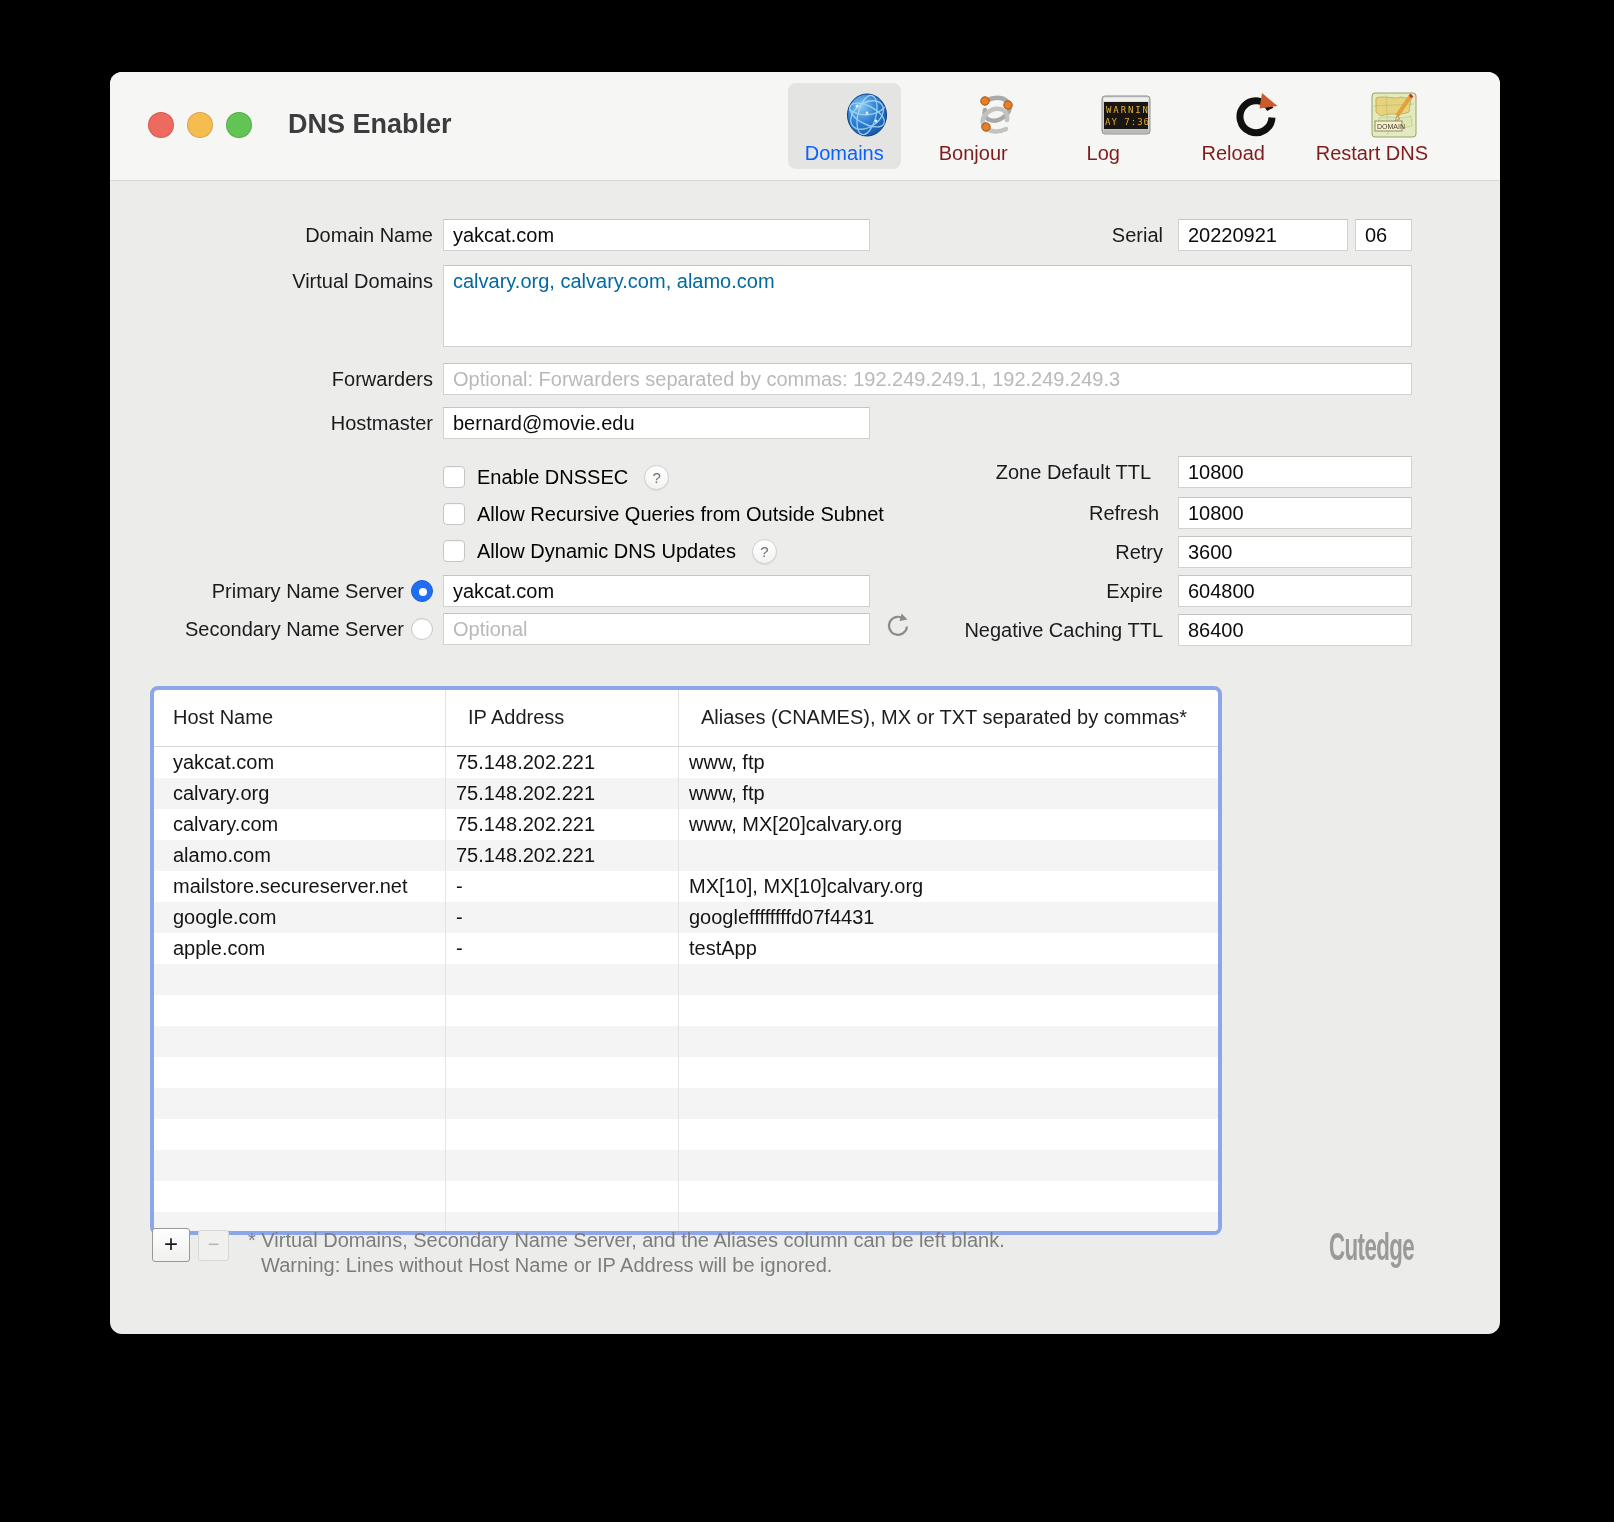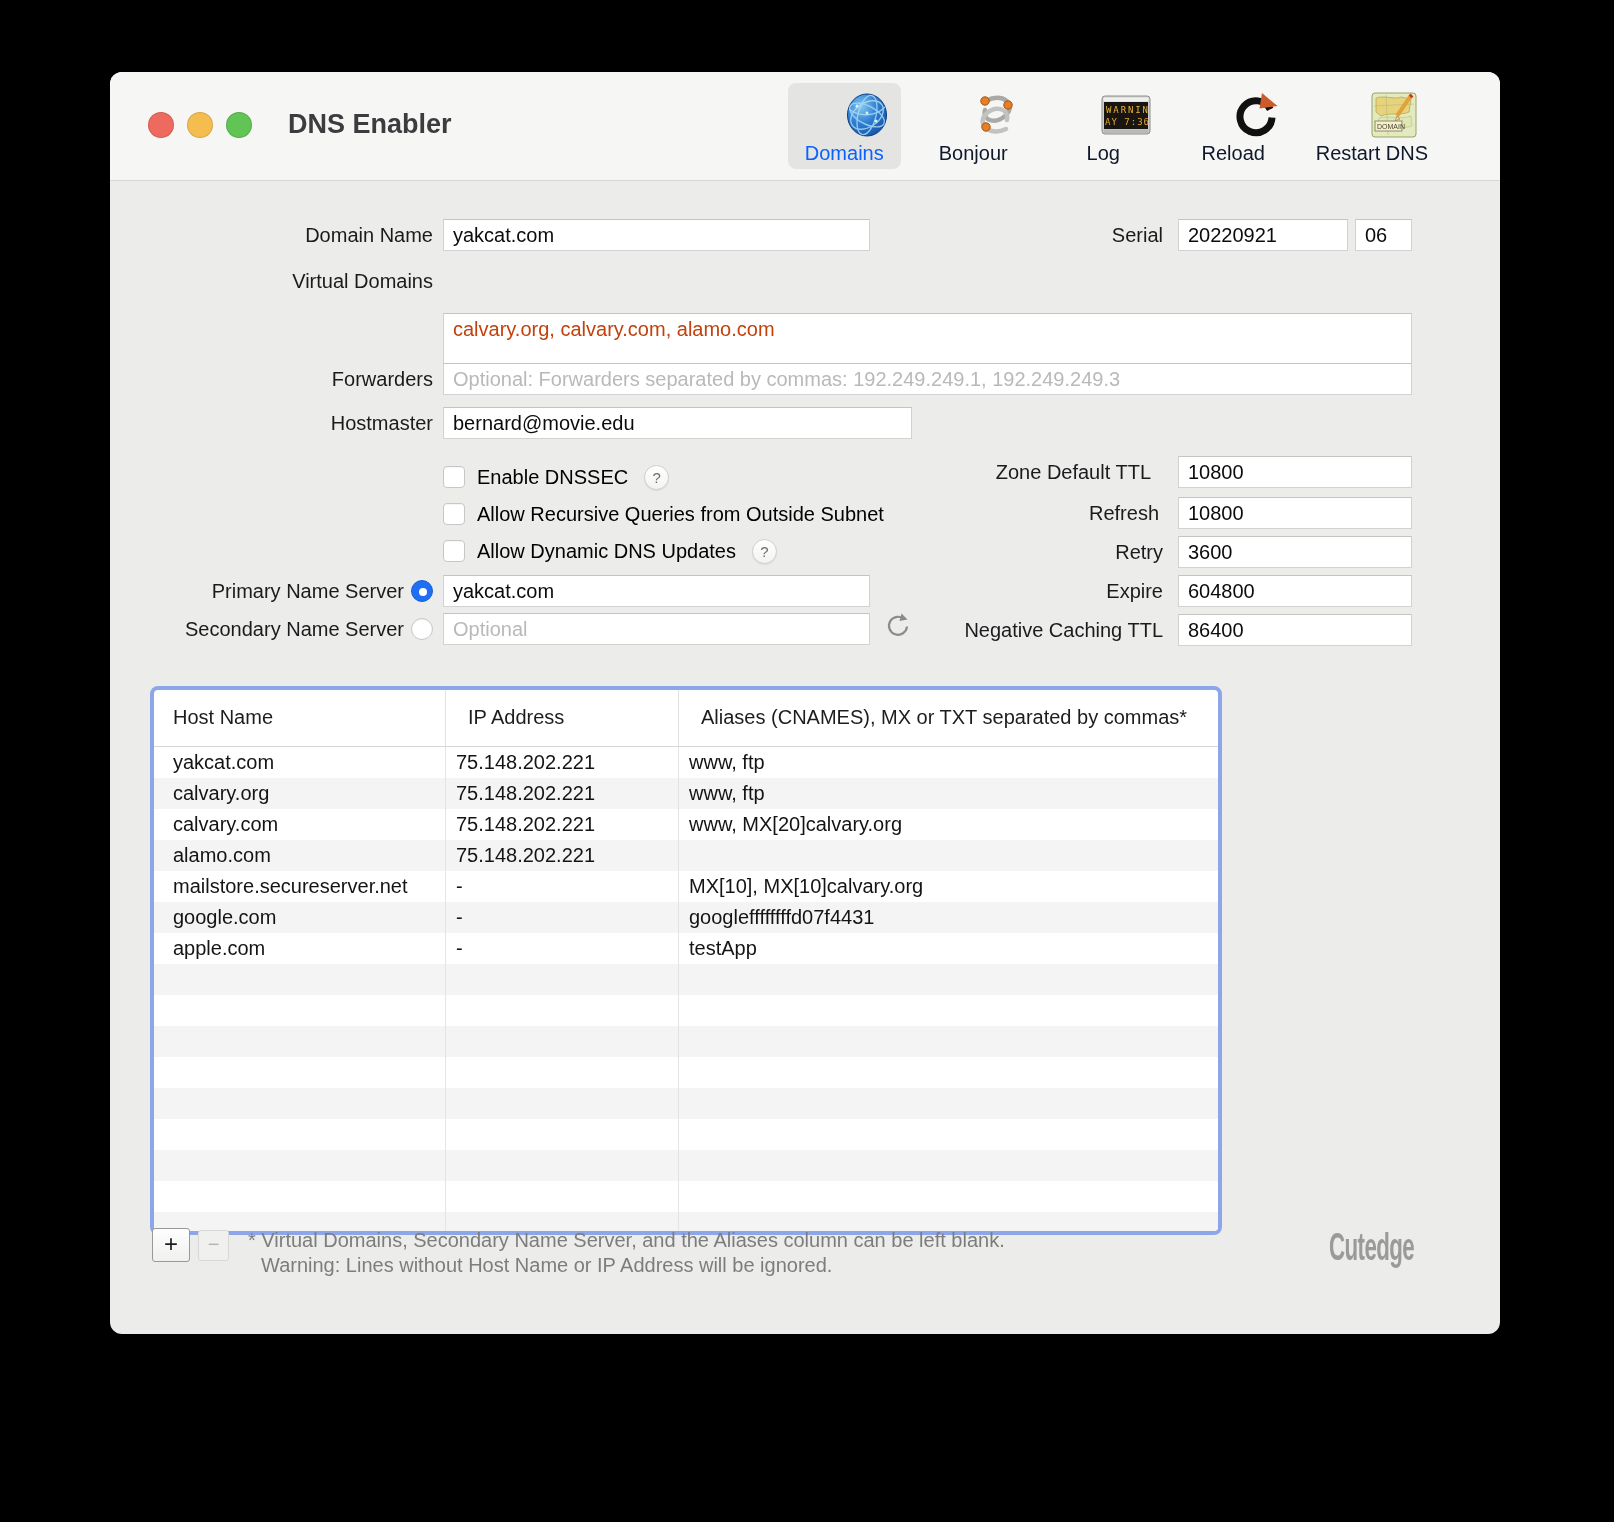--- a/index.html
+++ b/index.html
@@ -9,29 +9,29 @@
   
   .titlebar{position:absolute;left:0;top:0;width:100%;height:108px;background:#f6f6f5;border-bottom:1px solid #d7d7d6;}
   .lights{position:absolute;left:38px;top:40px;display:flex;gap:13px;}
   .light{width:26px;height:26px;border-radius:50%;border:1px solid rgba(0,0,0,.12);box-sizing:border-box;}
   .win-title{position:absolute;left:178px;top:37px;font-size:27px;font-weight:bold;color:#3c3c3e;}
   .toolbar{position:absolute;right:62px;top:11px;height:86px;display:flex;gap:16px;}
   .tb-item{display:flex;flex-direction:column;align-items:center;justify-content:flex-end;
     padding:6px 10px 4px;border-radius:8px;min-width:78px;}
   .tb-item.selected{background:#e4e4e3;}
   .tb-icon{height:50px;display:flex;align-items:center;justify-content:flex-end;margin-bottom:2px;margin-left:45px;}
-  .tb-label{font-size:20px;color:#0f172a;white-space:nowrap;}
+  .tb-label{font-size:20px;color:#7f1d1d;white-space:nowrap;}
   .tb-item.selected .tb-label{color:#0b61fe;}
   
   .flabel{position:absolute;font-size:20px;color:#1b1b1d;line-height:32px;text-align:right;}
   .finput{position:absolute;box-sizing:border-box;height:32px;border:1px solid #d2d2d1;border-top-color:#c4c4c3;
     background:#fff;font-family:inherit;font-size:20px;color:#0b0b0b;padding:0 9px;outline:none;}
   .finput::placeholder,textarea.fta::placeholder{color:#b9b9b9;}
   textarea.fta{position:absolute;box-sizing:border-box;border:1px solid #d2d2d1;border-top-color:#c4c4c3;background:#fff;
-    font-family:inherit;font-size:20px;color:#c2410c;padding:4px 9px;resize:none;outline:none;margin-top:48px;}
+    font-family:inherit;font-size:20px;color:#0369a1;padding:4px 9px;resize:none;outline:none;}
   .chkrow{position:absolute;display:flex;align-items:center;gap:12px;height:26px;}
   .chk{width:22px;height:22px;background:#fff;border:1px solid #c7c7c6;border-radius:4px;box-sizing:border-box;
     box-shadow:inset 0 1px 1px rgba(0,0,0,.04);}
   .chklabel{font-size:20px;color:#000000;white-space:nowrap;}
   .help{width:25px;height:25px;border-radius:50%;background:linear-gradient(#ffffff,#f3f3f2);
     border:1px solid #cfcfce;box-sizing:border-box;display:flex;align-items:center;justify-content:center;
     font-size:15px;color:#6e6e6e;box-shadow:0 1px 1px rgba(0,0,0,.08);margin-left:4px;}
   .radio{position:absolute;width:22px;height:22px;border-radius:50%;box-sizing:border-box;}
   .radio.on{background:#1e6ff3;border:1px solid #1a5fd6;}
   .radio.on::after{content:"";position:absolute;left:7px;top:7px;width:8px;height:8px;border-radius:50%;background:#fff;}
@@ -171,21 +171,21 @@
   <input class="finput" style="left: 1068px; top: 147px; width: 170px;" value="20220921">
   <input class="finput" style="left: 1245px; top: 147px; width: 57px;" value="06">
 
   <div class="flabel" style="left:0;top:193px;width:323px">Virtual Domains</div>
   <textarea class="fta" style="left: 333px; top: 193px; width: 969px; height: 82px;">calvary.org, calvary.com, alamo.com</textarea>
 
   <div class="flabel" style="left:0;top:291px;width:323px">Forwarders</div>
   <input class="finput" style="left: 333px; top: 291px; width: 969px;" placeholder="Optional: Forwarders separated by commas: 192.249.249.1, 192.249.249.3">
 
   <div class="flabel" style="left:0;top:335px;width:323px">Hostmaster</div>
-  <input class="finput" style="left: 333px; top: 335px; width: 469px;" value="bernard@movie.edu">
+  <input class="finput" style="left: 333px; top: 335px; width: 427px;" value="bernard@movie.edu">
 
   <div class="chkrow" style="left:333px;top:392px">
     <div class="chk"></div>
     <div class="chklabel">Enable DNSSEC</div>
     <div class="help">?</div>
   </div>
   <div class="chkrow" style="left:333px;top:429px">
     <div class="chk"></div>
     <div class="chklabel">Allow Recursive Queries from Outside Subnet</div>
   </div>

